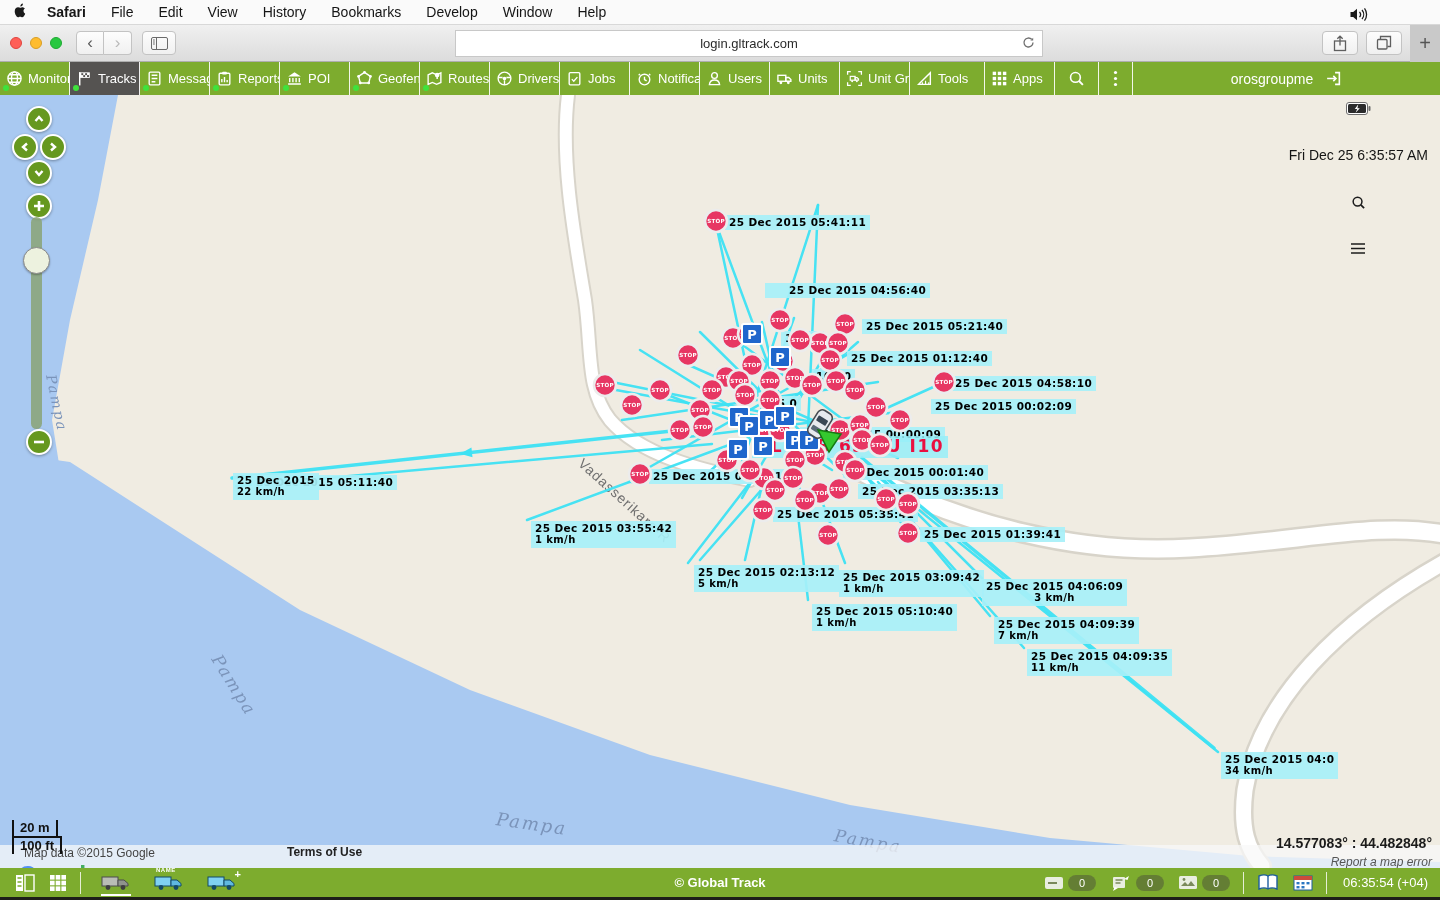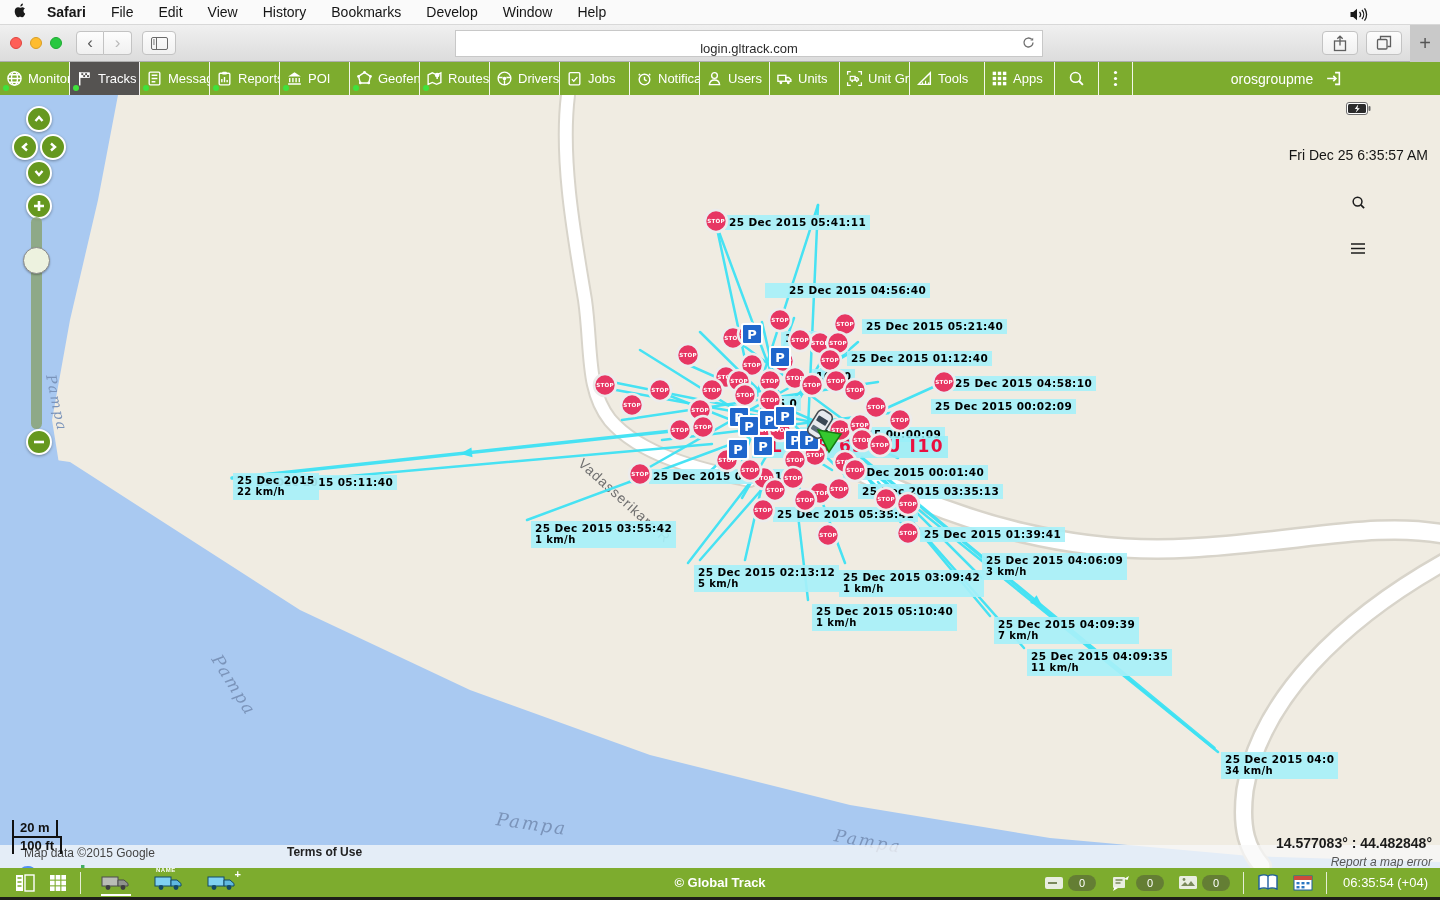--- a/index.html
+++ b/index.html
@@ -29,21 +29,21 @@
   .tbtn{height:24px;border:1px solid #c3c3c3;background:linear-gradient(#fdfdfd,#f0f0f0);
     border-radius:4px;display:flex;align-items:center;justify-content:center;
     color:#5a5a5a;font-size:17px;box-sizing:border-box;}
   .navgrp{display:flex;margin-right:10px;}
   .navgrp .tbtn{width:28px;}
   .navgrp .tbtn:first-child{border-radius:4px 0 0 4px;}
   .navgrp .tbtn:last-child{border-radius:0 4px 4px 0;border-left:none;color:#b9b9b9;}
   .sbbtn{width:34px;margin-right:10px;}
   .urlwrap{flex:1;display:flex;justify-content:center;}
   .urlfield{width:586px;height:25px;background:#fff;border:1px solid #c8c8c8;border-radius:0;
-    display:flex;align-items:flex-end;justify-content:center;position:relative;
+    display:flex;align-items:center;justify-content:center;position:relative;
     font-size:13px;color:#2b2b2b;}
   .urlfield .reload{position:absolute;right:6px;top:4px;}
   .rightbtns{display:flex;gap:8px;margin-left:10px;align-items:center;}
   .rightbtns .tbtn{width:36px;}
   .newtab{width:30px;height:37px;margin-left:8px;margin-right:-10px;background:#c9c9c9;
     display:flex;align-items:center;justify-content:center;color:#555;font-size:20px;}
 
   
   .navbar{position:absolute;top:62px;left:0;right:0;height:33px;background:#7dac2e;
     display:flex;align-items:stretch;z-index:30;color:#fff;}
@@ -590,21 +590,21 @@
         <div class="sub">1 km/h</div>
       </div>
       <div class="tlabel" style="left: 694px; top: 565px;">
         <div>25 Dec 2015 02:13:12</div>
         <div class="sub">5 km/h</div>
       </div>
       <div class="tlabel" style="left: 839px; top: 570px;">
         <div>25 Dec 2015 03:09:42</div>
         <div class="sub">1 km/h</div>
       </div>
-      <div class="tlabel" style="left: 982px; top: 553px;">
+      <div class="tlabel" style="left: 982px; top: 579px; text-align: center;">
         <div>25 Dec 2015 04:06:09</div>
         <div class="sub">3 km/h</div>
       </div>
       <div class="tlabel" style="left: 812px; top: 604px;">
         <div>25 Dec 2015 05:10:40</div>
         <div class="sub">1 km/h</div>
       </div>
       <div class="tlabel" style="left: 994px; top: 617px;">
         <div>25 Dec 2015 04:09:39</div>
         <div class="sub">7 km/h</div>

